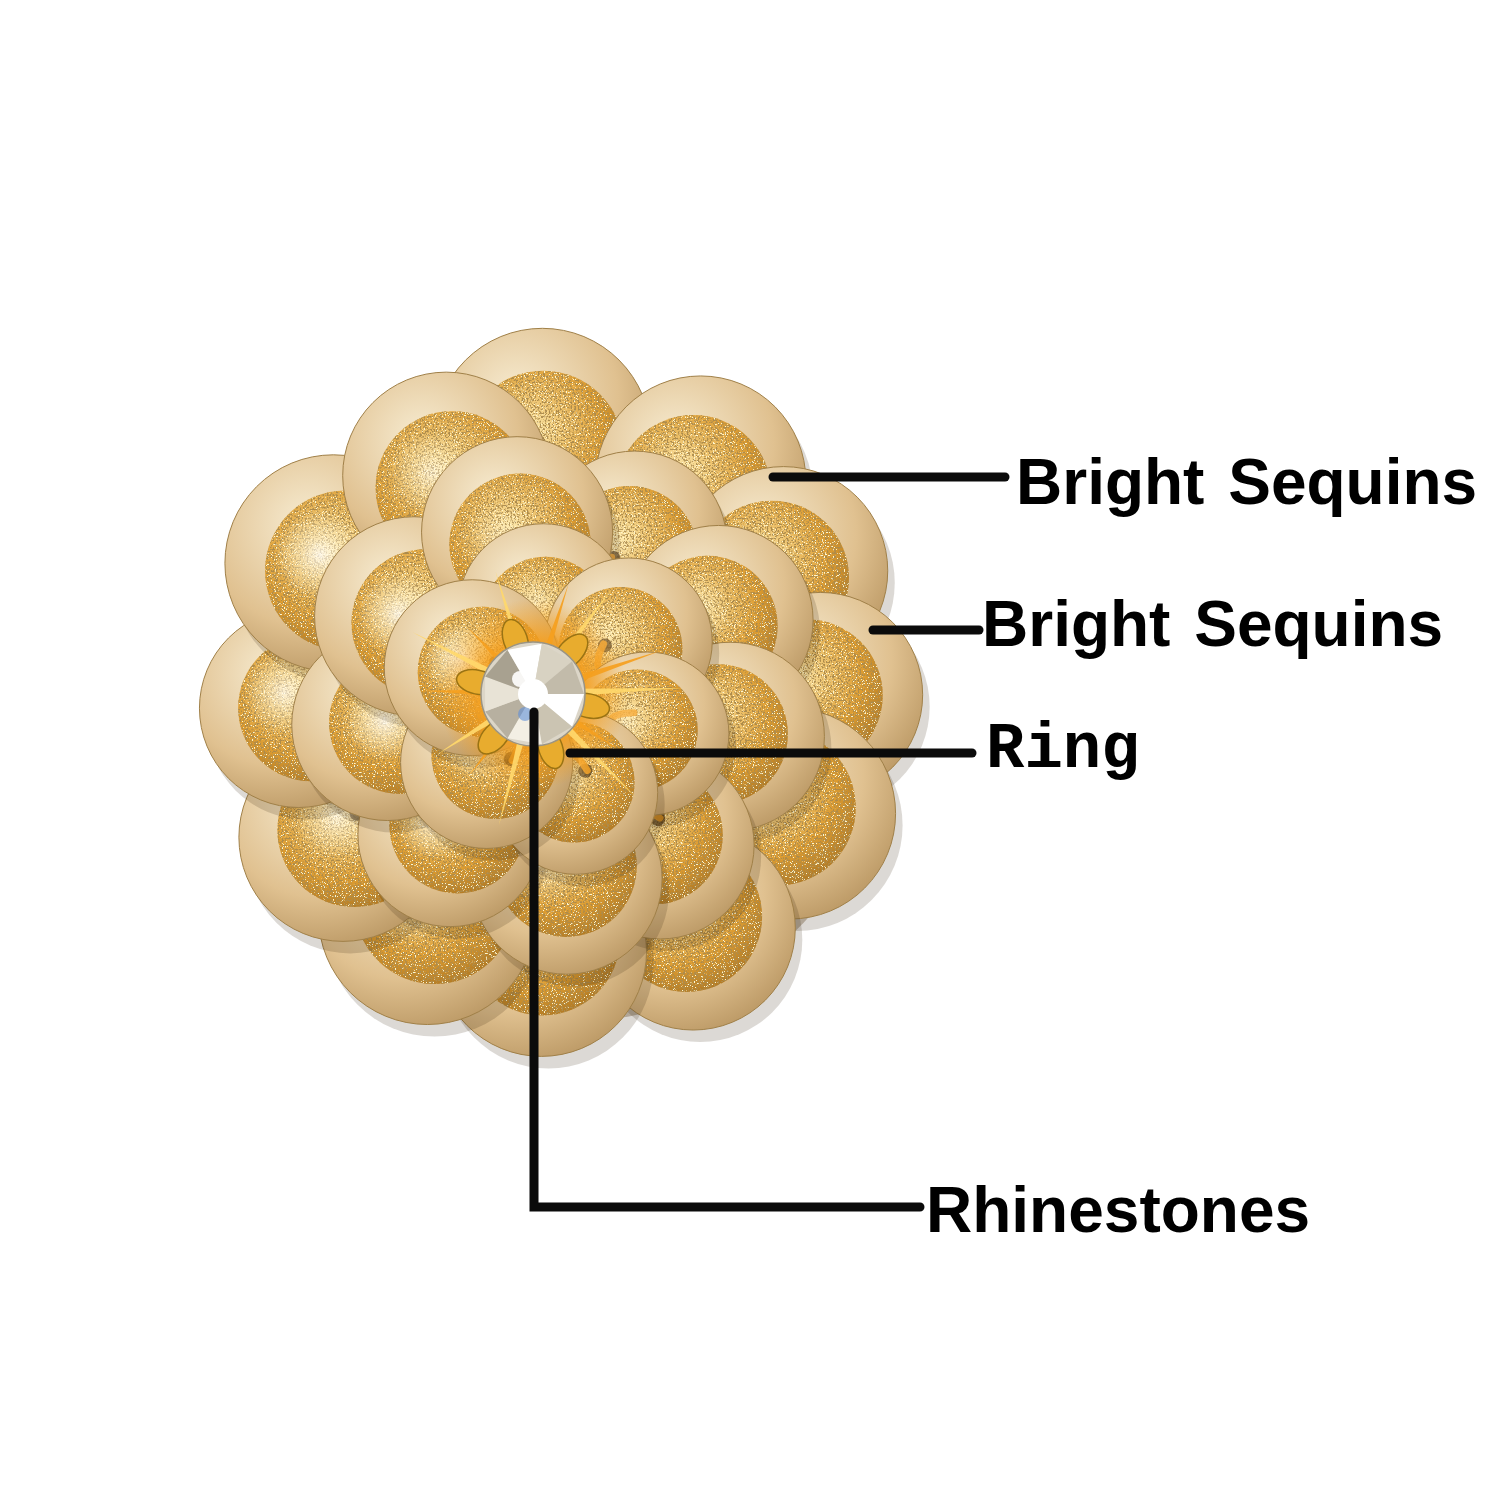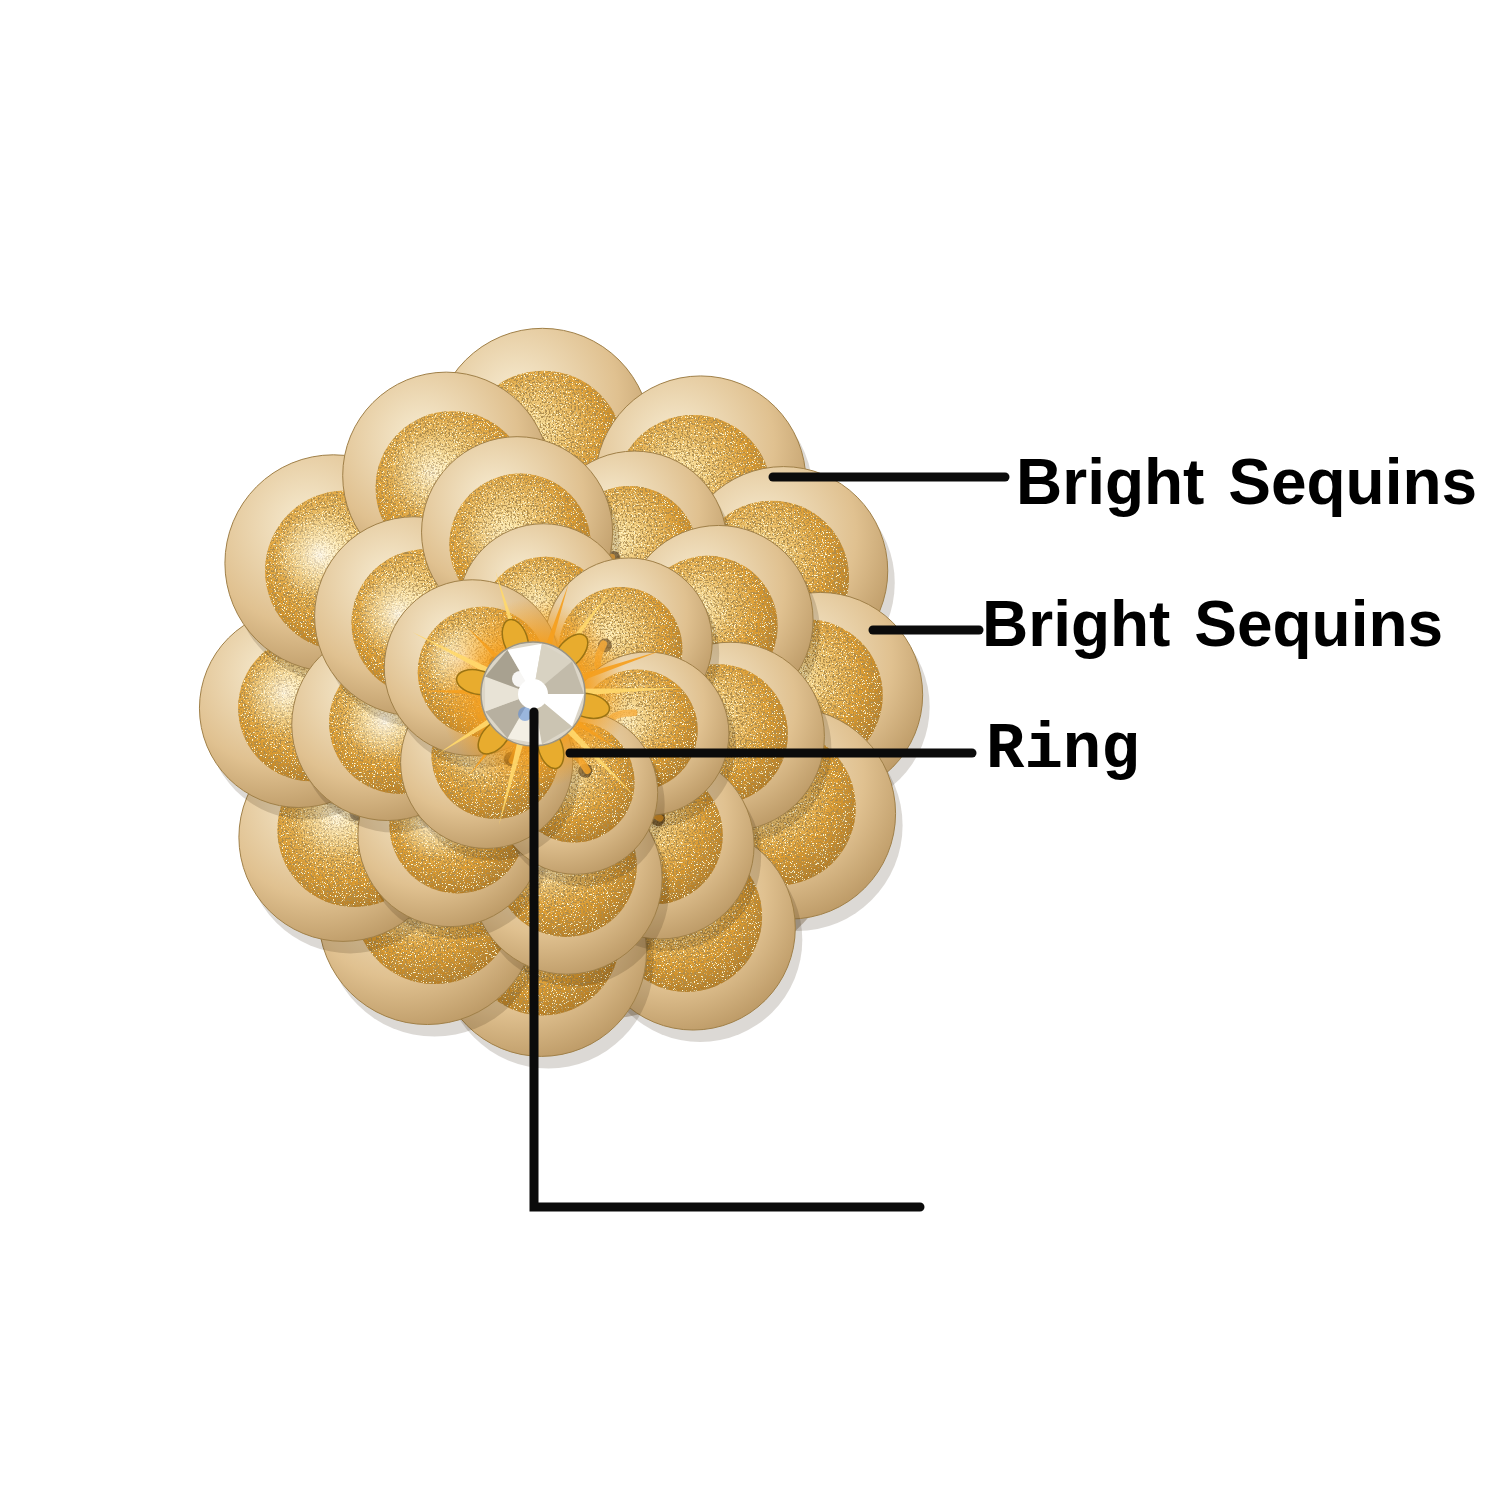--- a/index.html
+++ b/index.html
@@ -362,14 +362,15 @@
         <path d="M773 477 H1005"></path>
         <path d="M873 630 H979"></path>
         <path d="M570 753 H972"></path>
         <path d="M534 712 V1207 H920"></path>
       </g>
     </svg>
 
   <div class="callout lbl-bright">Bright Sequins</div>
   <div class="callout lbl-golden">Bright Sequins</div>
   <div class="callout lbl-ring">Ring</div>
+  <div class="callout lbl-rhine">Rhinestones</div>
 
 </div>
 
 </body></html>

